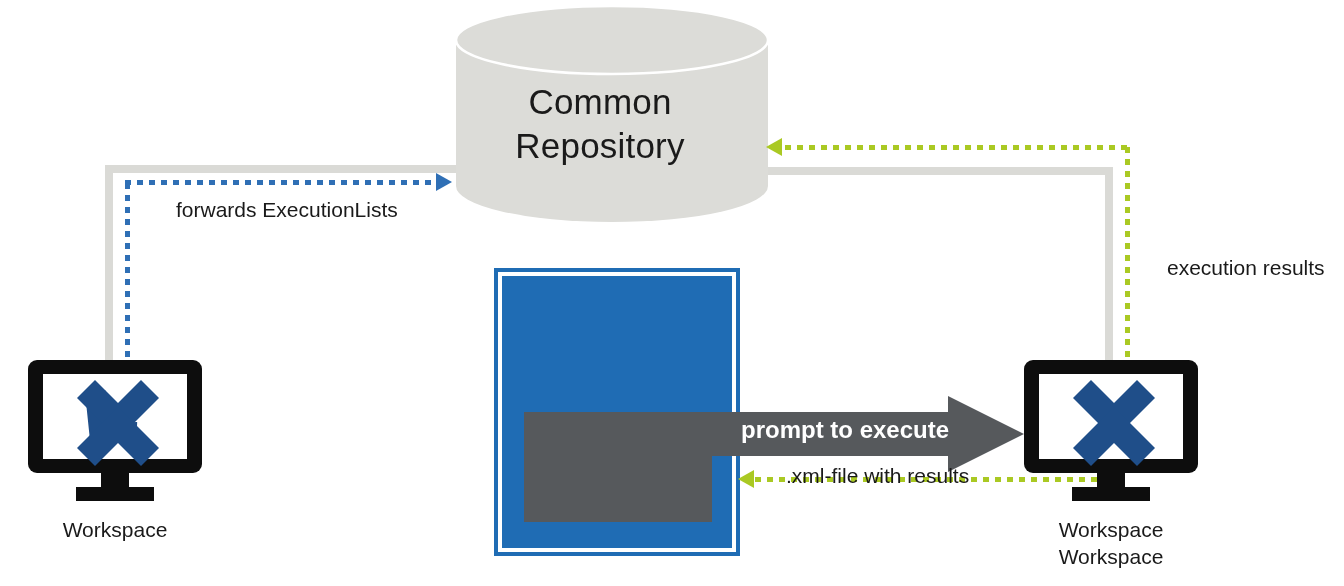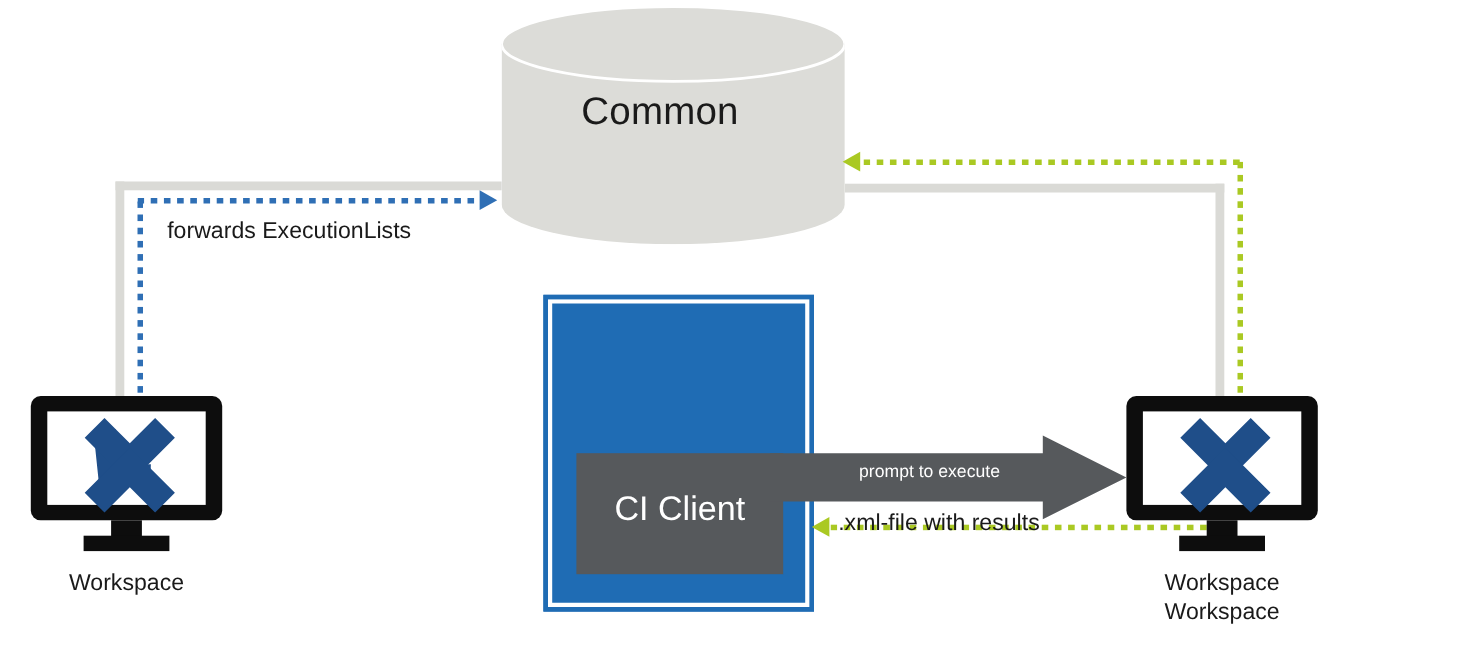--- a/index.html
+++ b/index.html
@@ -61,22 +61,23 @@
   }
 
   
   #prompt-arrow {
     left: 700px; top: 394px; width: 324px; height: 80px;
   }
   #prompt-arrow-label {
     left: 700px; top: 416px; width: 290px;
     text-align: center;
     color: #ffffff;
-    font-size: 16px;
+    font-size: 24px;
     line-height: 28px;
+    font-weight: bold;
   }
 
   
   .monitor { width: 178px; height: 145px; }
   #monitor-left { left: 26px; top: 358px; }
   #monitor-right { left: 1022px; top: 358px; }
   .monitor-caption {
     width: 240px;
     text-align: center;
     font-size: 21px;
@@ -116,20 +117,21 @@
     border-bottom: 9px solid transparent;
     border-right: 16px solid #aac923;
   }
 
   
   .edge-label {
     font-size: 21px;
     line-height: 27px;
     color: #1a1a1a;
     white-space: pre-line;
+    margin-left: 24px;
   }
   #forwards-label { left: 152px; top: 196px; }
   #saves-label { left: 1143px; top: 227px; }
   #xml-label { left: 762px; top: 462px; }
 </style>
 </head>
 <body>
 
 <div id="canvas">
 
@@ -141,36 +143,37 @@
 
   <div class="abs" id="repo-cylinder">
     <svg width="312" height="218" viewBox="0 0 312 218" xmlns="http://www.w3.org/2000/svg">
       <path d="M0,36 L0,182 A156,36 0 0 0 312,182 L312,36 Z" fill="#dcdcd8"></path>
       <ellipse cx="156" cy="36" rx="156" ry="34" fill="#dcdcd8"></ellipse>
       <ellipse cx="156" cy="36" rx="156" ry="34" fill="none" stroke="#ffffff" stroke-width="2.5"></ellipse>
     </svg>
   </div>
   <div class="abs" id="repo-label">
     <div>Common</div>
+    <div>Repository</div>
   </div>
 
   <div class="abs dot-v blue-dot" style="left:125px; top:183px; height:189px;"></div>
   <div class="abs dot-h blue-dot" style="left:125px; top:180px; width:313px;"></div>
   <div class="abs arrow-head arrow-right-blue" style="left:436px; top:173px;"></div>
   <div class="abs edge-label" id="forwards-label">forwards ExecutionLists</div>
 
   <div class="abs dot-v green-dot" style="left:1125px; top:147px; height:235px;"></div>
   <div class="abs dot-h green-dot" style="left:785px; top:145px; width:343px;"></div>
   <div class="abs arrow-head arrow-left-green" style="left:766px; top:138px;"></div>
   <div class="abs edge-label" id="saves-label">
+    <div>execution results</div>
   </div>
 
   <div class="abs" id="build-server-box"></div>
   <div class="abs" id="ci-client-box"></div>
-  <div class="abs" id="ci-client-label">CI Client</div>
 
   <div class="abs" id="prompt-arrow">
     <svg width="324" height="80" viewBox="0 0 324 80" xmlns="http://www.w3.org/2000/svg">
       <path d="M0,18 L248,18 L248,2 L324,40 L248,78 L248,62 L0,62 Z" fill="#56595c"></path>
     </svg>
   </div>
   <div class="abs" id="prompt-arrow-label">prompt to execute</div>
 
   <div class="abs dot-h green-dot" style="left:755px; top:477px; width:368px;"></div>
   <div class="abs arrow-head arrow-left-green" style="left:738px; top:470px;"></div>

